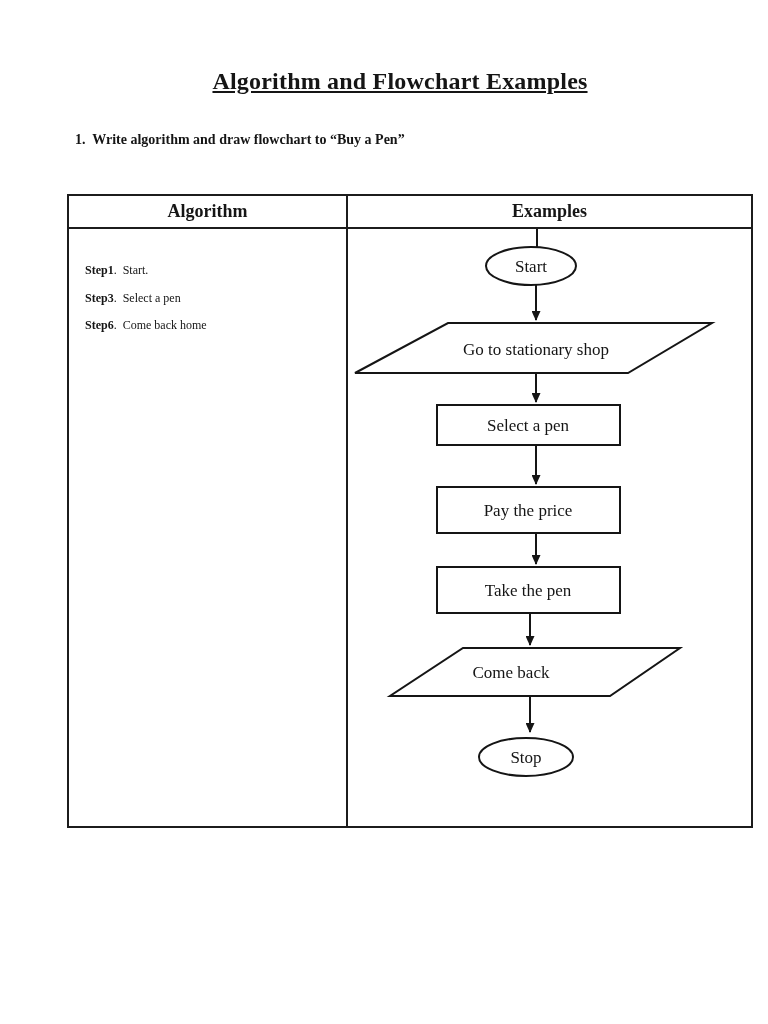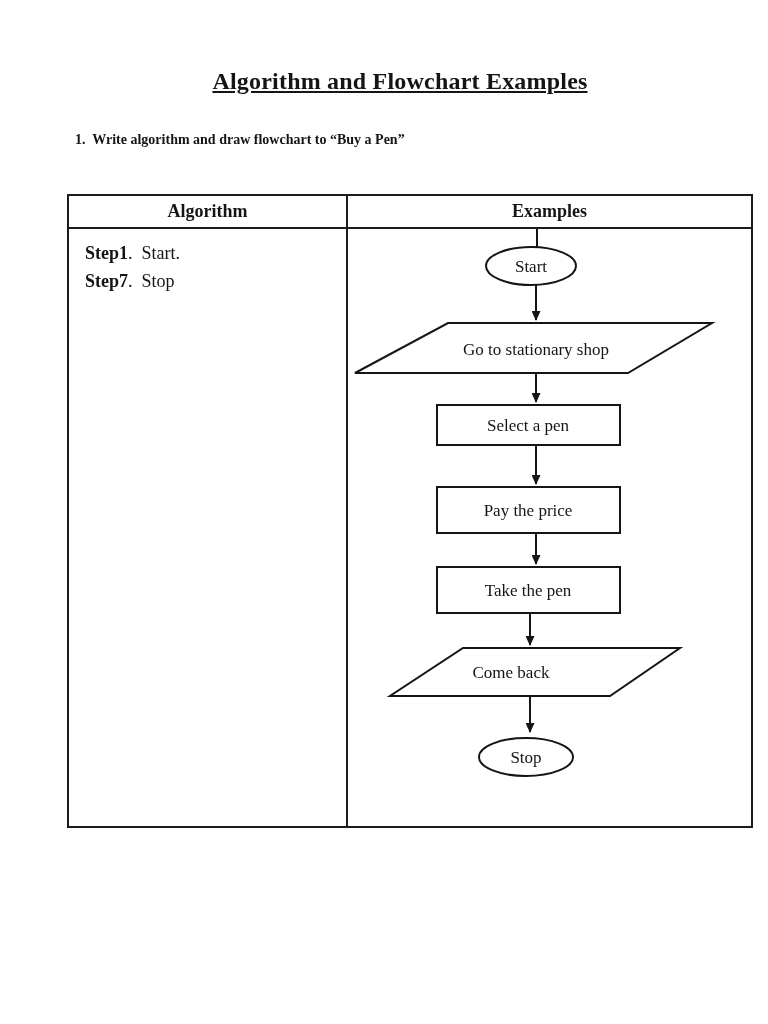--- a/index.html
+++ b/index.html
@@ -42,22 +42,22 @@
   .col-a {
     width: 279px;
     border-right: 2px solid #1c1c1c;
   }
   .col-f { flex: 1; }
   .thead .col-a, .thead .col-f {
     display: flex; align-items: center; justify-content: center;
     font-size: 18px; font-weight: bold;
   }
   .tbody .col-a {
-    padding: 11px 0 0 16px;
-    font-size: 18px;
+    padding: 28px 0 0 16px;
+    font-size: 12px;
     line-height: 27.7px;
   }
   .step b { font-weight: bold; }
   .step span { white-space: pre-wrap; }
   .flow-svg { display: block; }
   .flow-svg text {
     font-family: "Liberation Serif", serif;
     font-size: 17px;
     fill: #151515;
   }
@@ -71,21 +71,22 @@
 <div class="question">1.  Write algorithm and draw flowchart to “Buy a Pen”</div>
 
 <div class="doc-table">
   <div class="thead">
     <div class="col-a">Algorithm</div>
     <div class="col-f">Examples</div>
   </div>
   <div class="tbody">
     <div class="col-a">
       <div class="step"><b>Step1</b><span>.  Start.</span></div>
-      <div class="step"><b>Step7</b><span>.  Stop</span></div>
+      <div class="step"><b>Step3</b><span>.  Select a pen</span></div>
+      <div class="step"><b>Step6</b><span>.  Come back home</span></div>
     </div>
     <div class="col-f">
       <svg class="flow-svg" width="403" height="595" viewBox="0 0 403 595">
         <defs>
           <marker id="ah" viewBox="0 0 10 9" refX="9" refY="4.5" markerWidth="10" markerHeight="9" markerUnits="userSpaceOnUse" orient="auto">
             <path d="M0,0 L10,4.5 L0,9 Z" fill="#151515"></path>
           </marker>
         </defs>
 
         <line class="flowline" x1="189" y1="0" x2="189" y2="18"></line>

